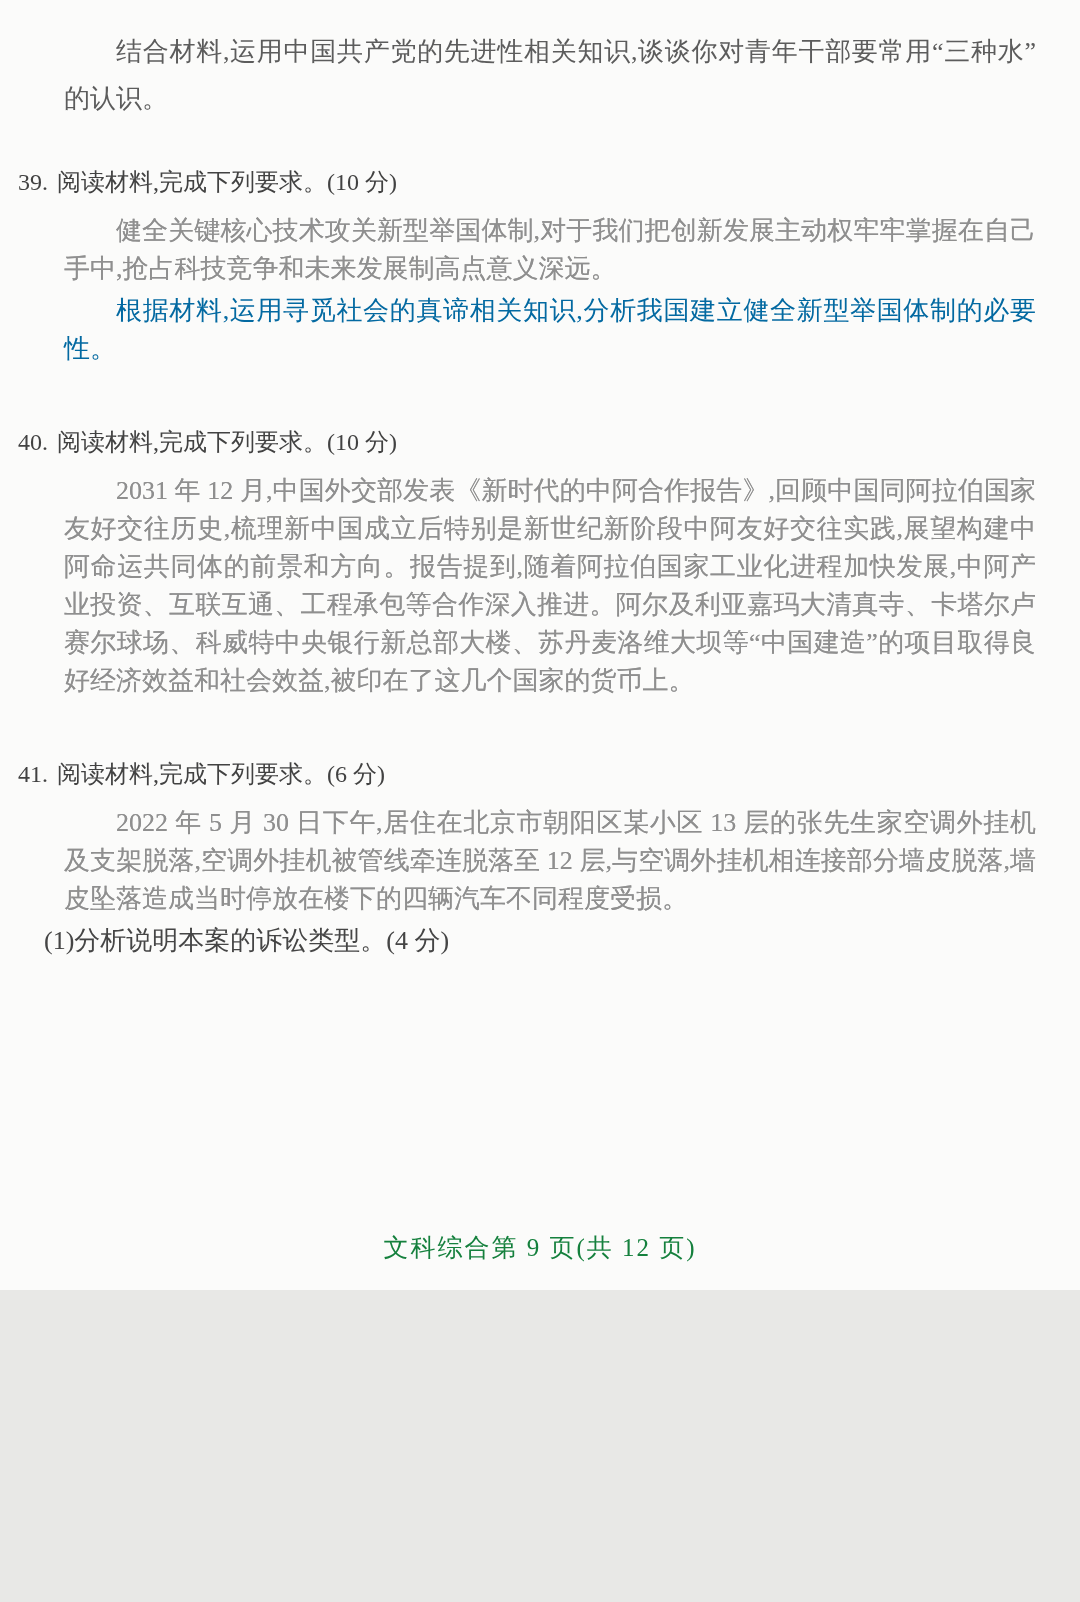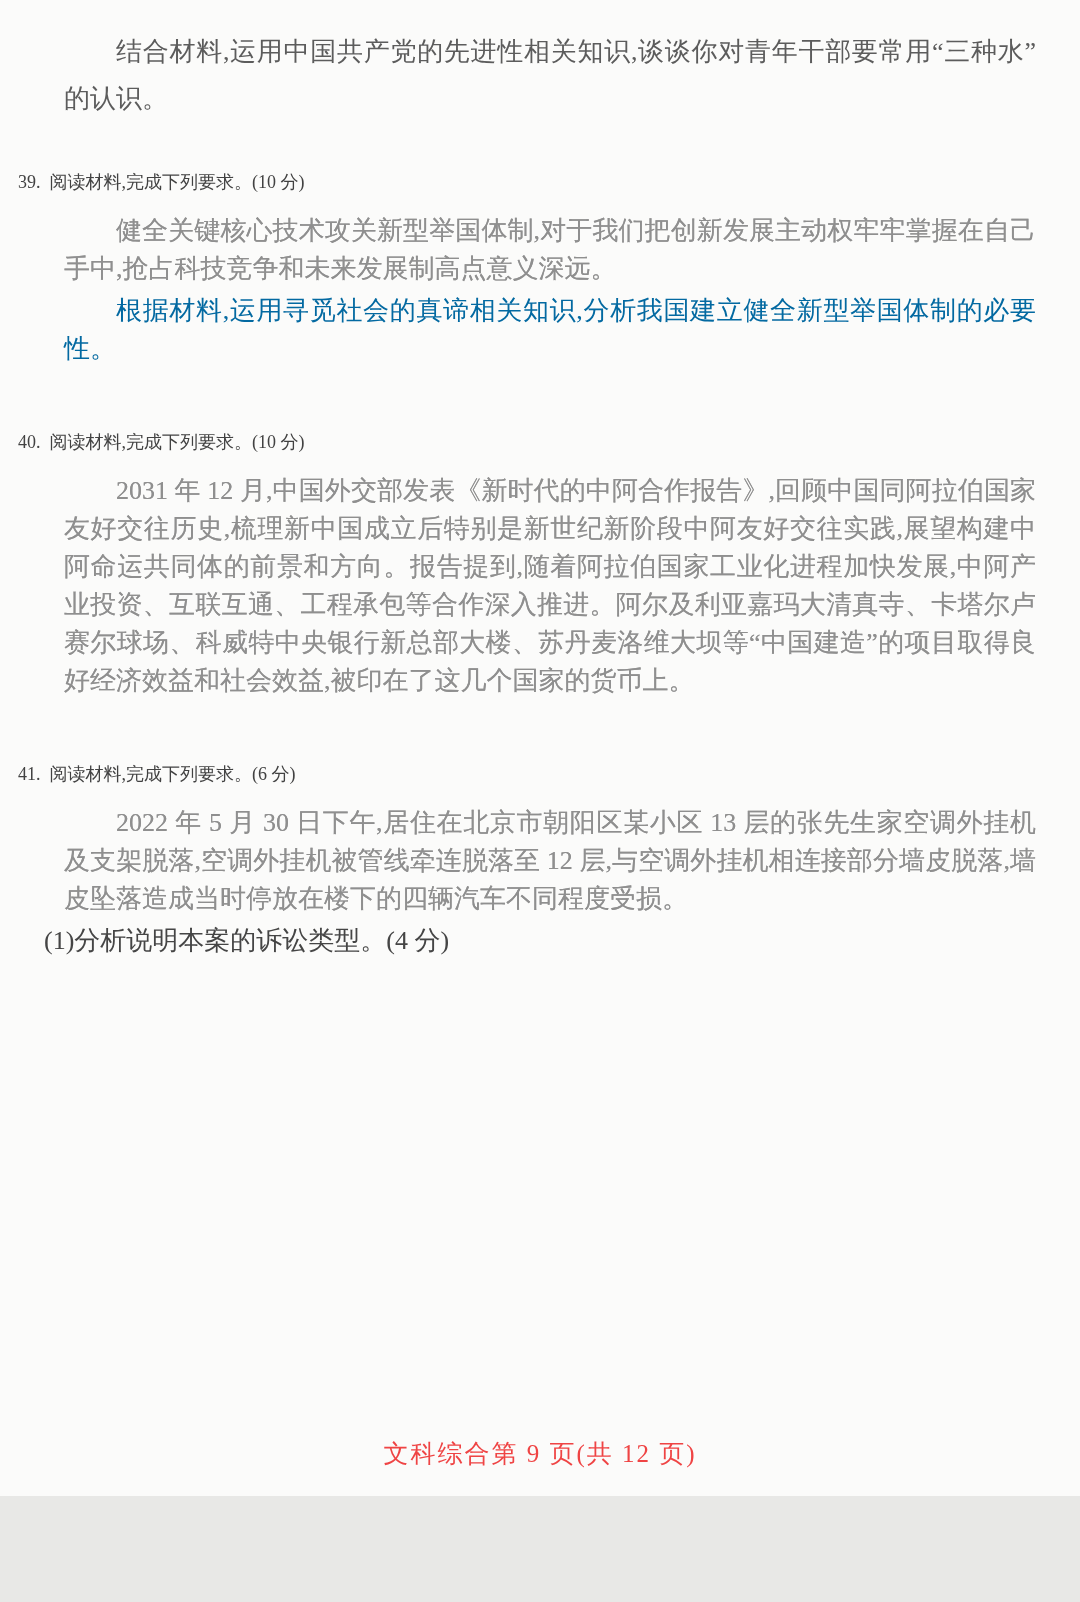--- a/index.html
+++ b/index.html
@@ -3,21 +3,21 @@
 <meta charset="utf-8">
 <style>
   html, body {
     margin: 0;
     padding: 0;
     background: #e8e8e6;
   }
   .sheet {
     position: relative;
     width: 1080px;
-    height: 1496px;
+    height: 1290px;
     margin: 0 auto;
     background: #fbfbfa;
     box-sizing: border-box;
     padding: 28px 44px 0 64px;
     overflow: hidden;
     font-family: "Liberation Serif", "DejaVu Serif", serif;
   }
   .para {
     margin: 0;
     font-size: 26px;
@@ -29,21 +29,21 @@
     color: #5c5c5c;
     text-indent: 2em;
     line-height: 47px;
   }
   .question { margin-top: 0; }
   .q39 { margin-top: 40px; }
   .q40 { margin-top: 54px; }
   .q41 { margin-top: 54px; }
   .q-header {
     margin: 0 0 10px -46px;
-    font-size: 18px;
+    font-size: 24px;
     line-height: 40px;
     color: #424242;
   }
   .q-num { margin-right: 9px; }
   .material {
     color: #8f8f8f;
     text-shadow: 0 0 0.4px #a5a5a5;
   }
   .task { color: #0369a1; }
   .indent { text-indent: 2em; }
@@ -55,21 +55,21 @@
     color: #454545;
     text-indent: 0;
   }
   .footer {
     position: absolute;
     left: 0;
     bottom: 26px;
     width: 100%;
     text-align: center;
     font-size: 25px;
-    color: #ef4444;
+    color: #15803d;
     letter-spacing: 2px;
   }
 </style>
 </head>
 <body>
 
 <div class="sheet">
 
   <p class="para intro">结合材料,运用中国共产党的先进性相关知识,谈谈你对青年干部要常用“三种水”的认识。</p>
 

